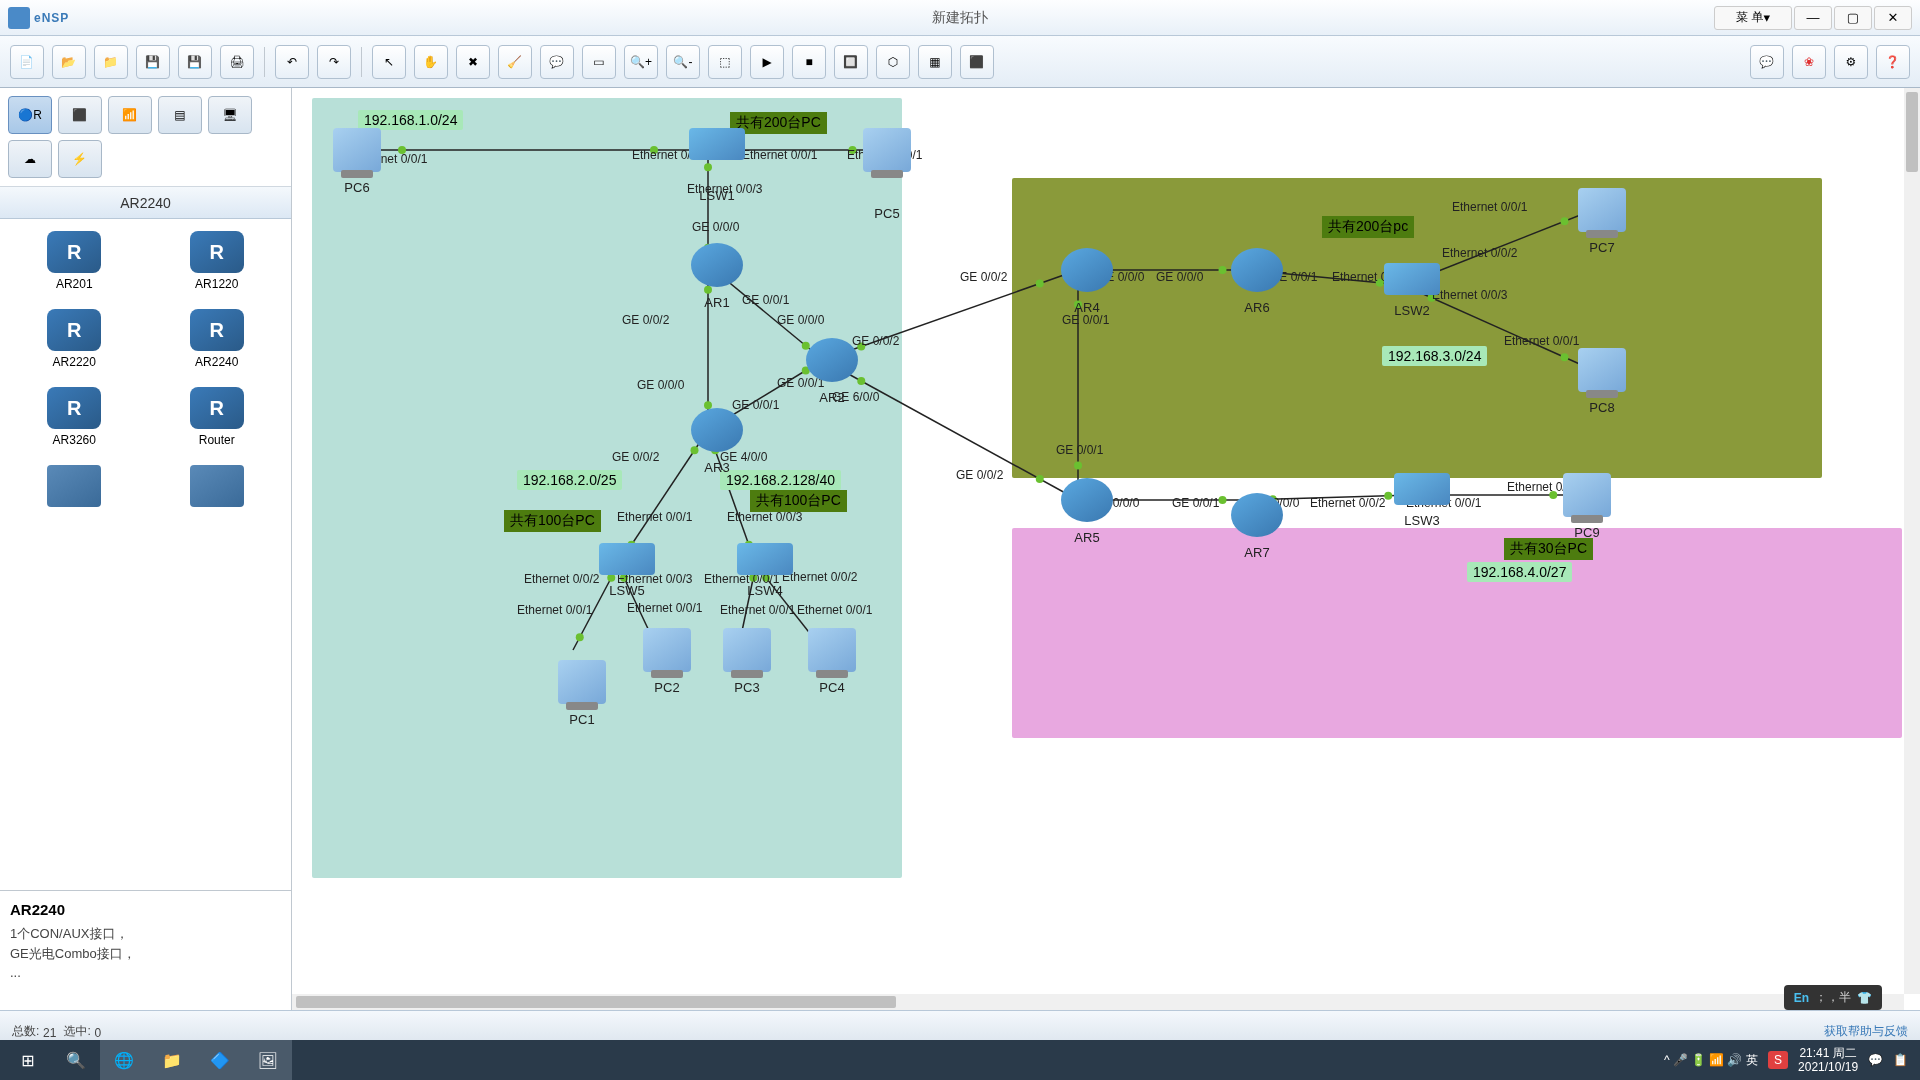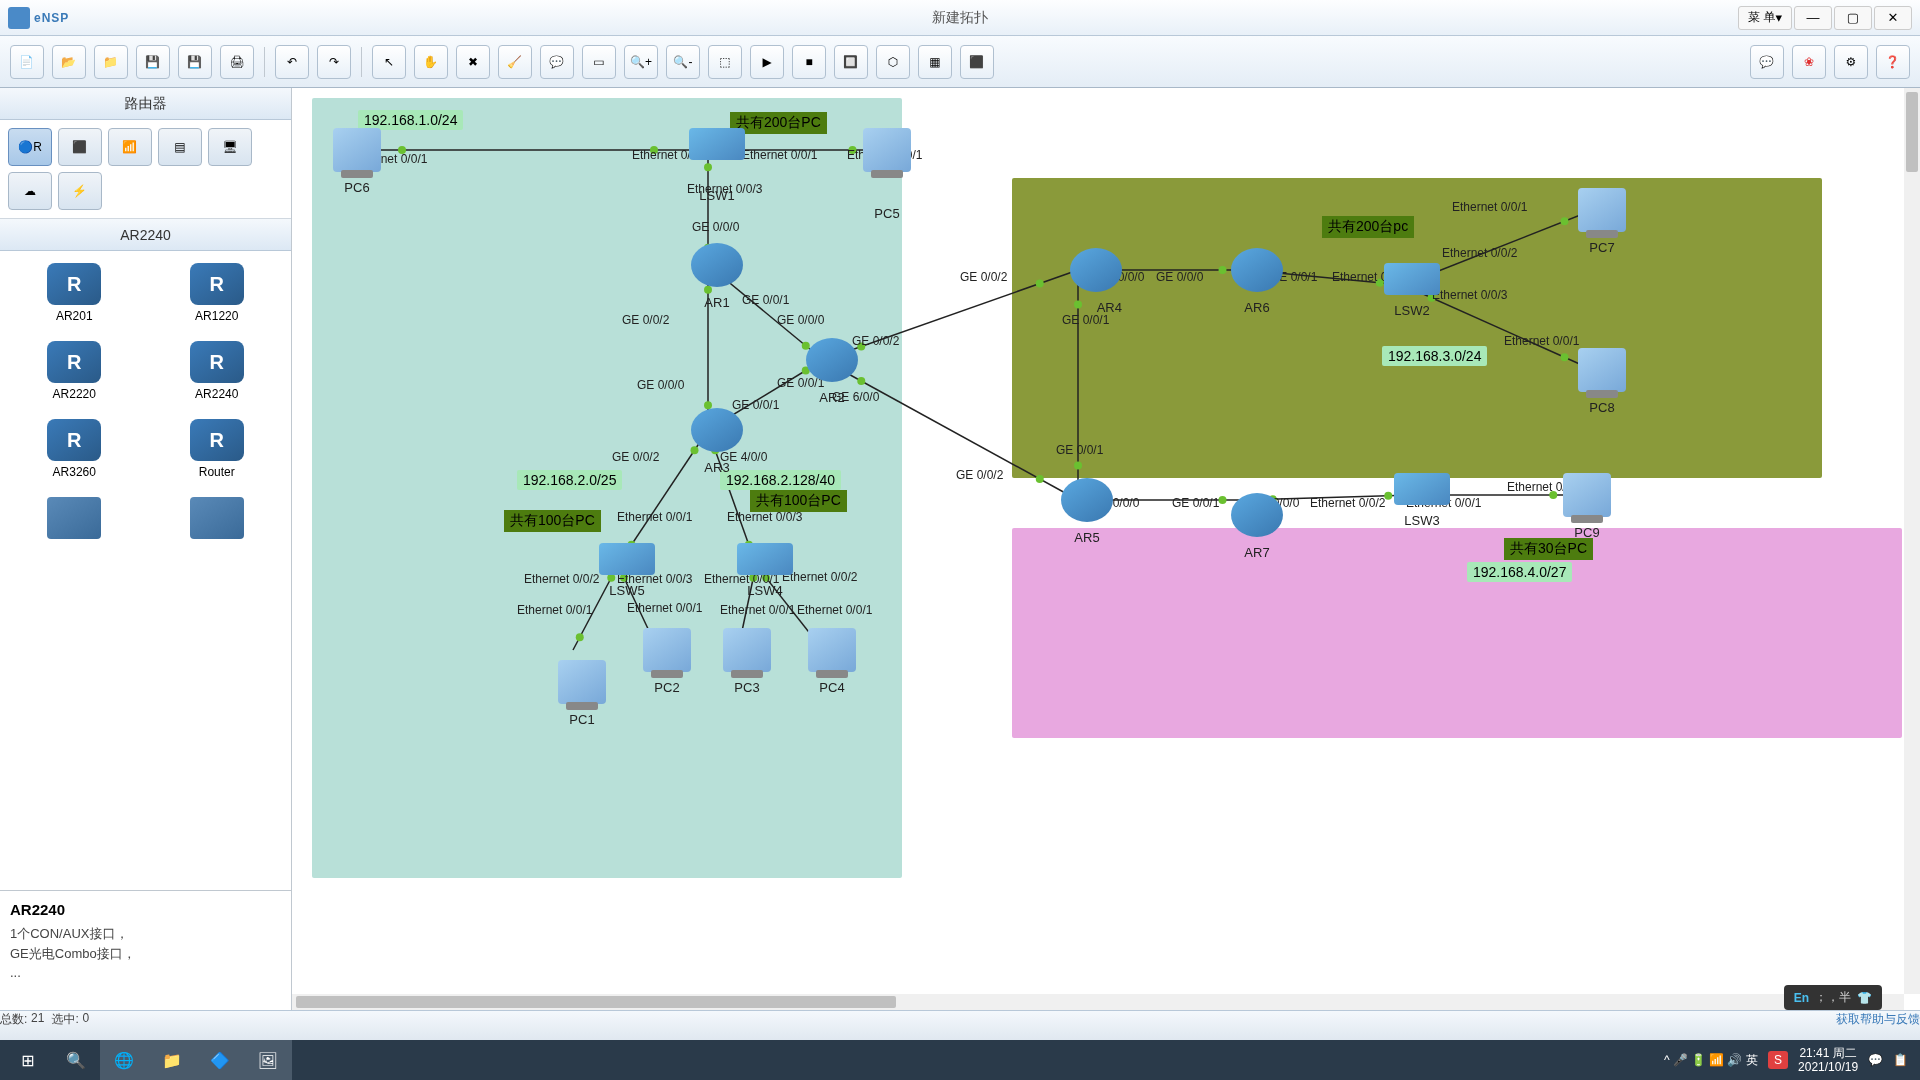--- a/index.html
+++ b/index.html
@@ -3,21 +3,21 @@
 <meta charset="utf-8">
 <style>
 *{box-sizing:border-box;margin:0;padding:0;font-family:"Microsoft YaHei",Arial,sans-serif;font-size:12px;-webkit-user-select:none;user-select:none}
 html,body{width:1920px;height:1080px;overflow:hidden;background:#e8e8e8}
 .titlebar{height:36px;background:linear-gradient(#fdfeff,#e8f0f8);border-bottom:1px solid #b8c8d8;display:flex;align-items:center;padding:0 8px;position:relative}
 .logo{font-size:22px;font-weight:bold;color:#3a7ab8;letter-spacing:1px;display:flex;align-items:center;gap:4px}
 .logo-icon{width:22px;height:22px;background:#4a8ac8;border-radius:3px;display:inline-block}
 .title-text{position:absolute;left:50%;transform:translateX(-50%);font-size:14px;color:#555}
 .win-controls{margin-left:auto;display:flex;gap:2px}
 .win-btn{width:38px;height:24px;background:#f8f8f8;border:1px solid #ccc;border-radius:3px;display:flex;align-items:center;justify-content:center;font-size:13px}
-.menu-btn{width:54px}
+.menu-btn{width:78px}
 .toolbar{height:52px;background:linear-gradient(#f8fbfe,#e4edf6);border-bottom:1px solid #a8b8c8;display:flex;align-items:center;padding:0 10px;gap:8px}
 .tb-btn{width:34px;height:34px;background:linear-gradient(#fff,#e8f0f8);border:1px solid #b0c0d0;border-radius:4px;display:flex;align-items:center;justify-content:center}
 .tb-sep{width:1px;height:30px;background:#c0c8d0;margin:0 2px}
 .tb-right{margin-left:auto;display:flex;gap:8px}
 .main{display:flex;height:calc(100% - 36px - 52px - 30px - 40px)}
 .sidebar{width:292px;background:#fff;border-right:1px solid #c0c8d0;display:flex;flex-direction:column}
 .side-head{height:32px;background:linear-gradient(#f4f8fc,#dce8f4);border-bottom:1px solid #b8c8d8;display:flex;align-items:center;justify-content:center;font-size:14px;color:#333}
 .cat-grid{padding:8px;display:flex;flex-wrap:wrap;gap:6px;border-bottom:1px solid #d0d8e0}
 .cat-item{width:44px;height:38px;background:linear-gradient(#f0f4f8,#d8e4f0);border:1px solid #a8b8c8;border-radius:4px;display:flex;align-items:center;justify-content:center}
 .cat-item.sel{background:linear-gradient(#c8dcf0,#a8c8e8);border-color:#6890c0}
@@ -40,21 +40,21 @@
 .router-sh{background:linear-gradient(145deg,#5aa8e0,#3a78b0);border-radius:50%;width:52px;height:44px}
 .switch-sh{background:linear-gradient(145deg,#6ab8e8,#4a88c0);border-radius:4px;width:56px;height:32px}
 .pc-sh{width:48px;height:44px;background:linear-gradient(145deg,#a8d0f0,#78a8d8);border-radius:4px;position:relative}
 .pc-sh::after{content:"";position:absolute;bottom:-6px;left:8px;width:32px;height:8px;background:#888;border-radius:2px}
 .node-lbl{margin-top:8px;font-size:13px;color:#222;white-space:nowrap}
 .port-lbl{position:absolute;font-size:12px;color:#222;white-space:nowrap;z-index:3}
 .net-lbl{position:absolute;font-size:14px;background:#a8e8b8;padding:2px 6px;border-radius:2px;z-index:4;white-space:nowrap}
 .note-lbl{position:absolute;font-size:14px;background:#4d7c0f;padding:2px 6px;z-index:4;white-space:nowrap}
 svg.links{position:absolute;left:0;top:0;width:100%;height:100%;z-index:1;pointer-events:none}
 .link-dot{fill:#6ac030}
-.statusbar{height:30px;background:linear-gradient(#f4f8fc,#e0e8f0);border-top:1px solid #b8c8d8;display:flex;align-items:flex-start;padding:0 0;font-size:13px;color:#444}
+.statusbar{height:30px;background:linear-gradient(#f4f8fc,#e0e8f0);border-top:1px solid #b8c8d8;display:flex;align-items:flex-end;padding:0 12px;font-size:13px;color:#444}
 .status-right{margin-left:auto;color:#3a7ab8}
 .ime-float{position:absolute;right:38px;bottom:70px;background:#333;color:#4ac0f0;padding:4px 10px;border-radius:4px;font-size:16px;display:flex;align-items:center;gap:6px;z-index:50}
 .taskbar{height:40px;background:#2a3a4a;display:flex;align-items:center;color:#fff;padding:0 4px}
 .tb-task{width:48px;height:40px;display:flex;align-items:center;justify-content:center;font-size:16px}
 .tb-task.active{background:#4a5a6a}
 .tb-tray{margin-left:auto;display:flex;align-items:center;gap:10px;padding-right:8px;font-size:12px}
 .tb-clock{text-align:center;line-height:1.2}
 .scroll-track{position:absolute;background:#f0f0f0}
 .scroll-v{right:0;top:0;bottom:16px;width:16px}
 .scroll-h{left:0;right:16px;bottom:0;height:16px}
@@ -106,21 +106,20 @@
   <div class="tb-right">
     <div class="tb-btn">💬</div>
     <div class="tb-btn" style="color:#e03030">❀</div>
     <div class="tb-btn">⚙</div>
     <div class="tb-btn">❓</div>
   </div>
 </div>
 
 <div class="main">
   <div class="sidebar">
-    <div class="side-head">路由器</div>
     <div class="cat-grid">
       <div class="cat-item sel">🔵R</div>
       <div class="cat-item">⬛</div>
       <div class="cat-item">📶</div>
       <div class="cat-item">▤</div>
       <div class="cat-item">🖥</div>
       <div class="cat-item">☁</div>
       <div class="cat-item">⚡</div>
     </div>
     <div class="side-head">AR2240</div>
@@ -282,21 +281,21 @@
           <div class="node-lbl">PC2</div>
         </div>
         <div class="node" style="left: 420px; top: 540px; z-index: 5;">
           <div class="node-sh pc-sh"></div>
           <div class="node-lbl">PC3</div>
         </div>
         <div class="node" style="left: 505px; top: 540px; z-index: 5;">
           <div class="node-sh pc-sh"></div>
           <div class="node-lbl">PC4</div>
         </div>
-        <div class="node" style="left: 760px; top: 160px; z-index: 5; align-items: flex-end;">
+        <div class="node" style="left: 760px; top: 160px; z-index: 5;">
           <div class="node-sh router-sh"></div>
           <div class="node-lbl">AR4</div>
         </div>
         <div class="node" style="left: 930px; top: 160px; z-index: 5;">
           <div class="node-sh router-sh"></div>
           <div class="node-lbl">AR6</div>
         </div>
         <div class="node" style="left: 1085px; top: 175px; z-index: 5;">
           <div class="node-sh switch-sh"></div>
           <div class="node-lbl">LSW2</div>

